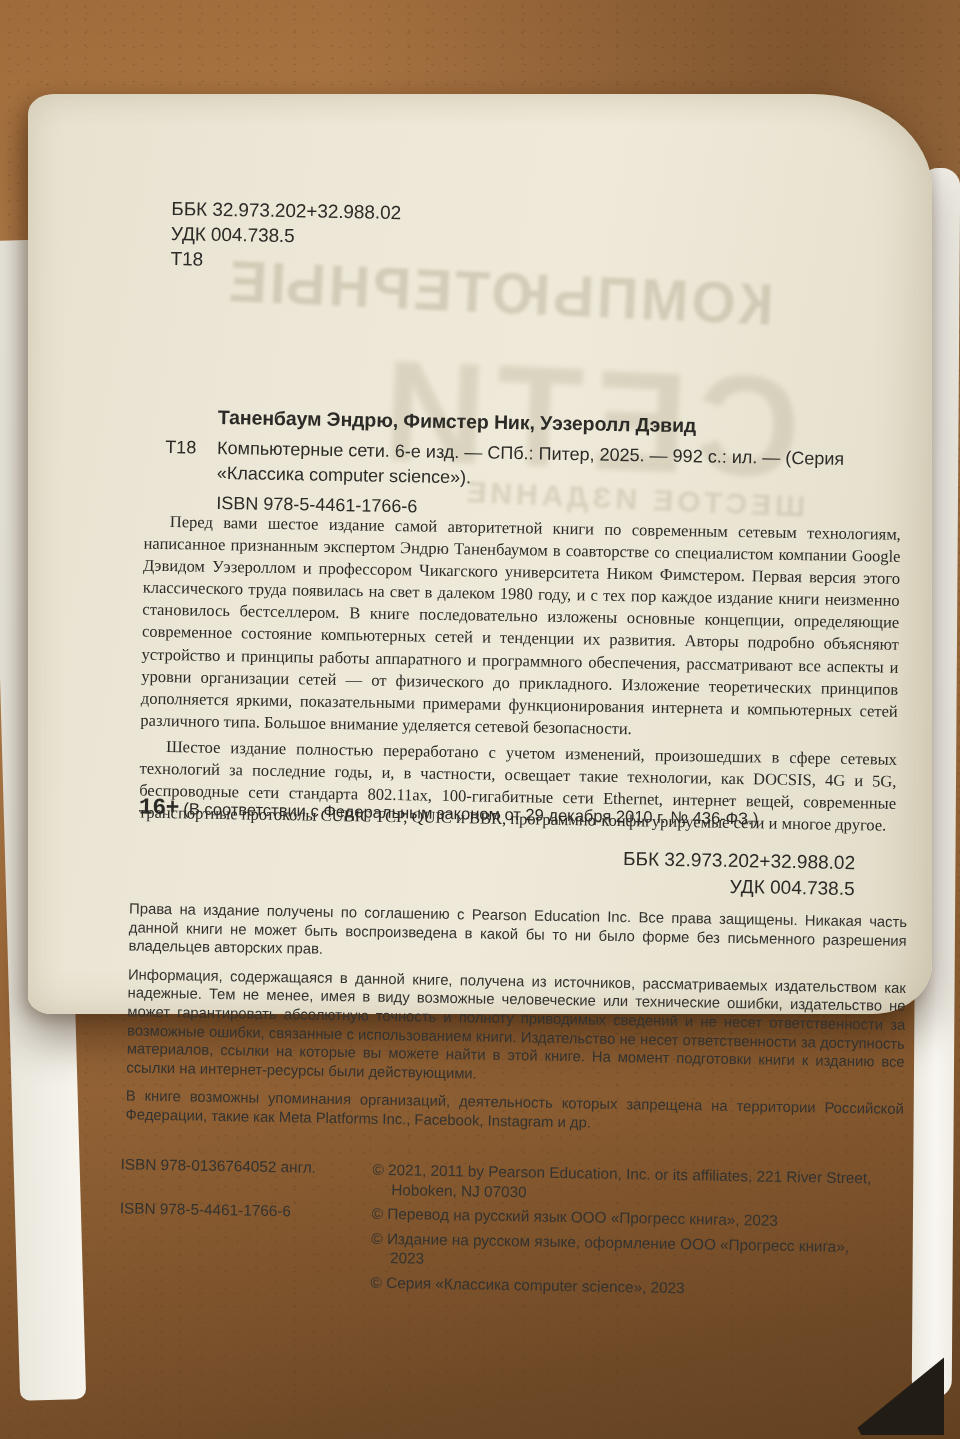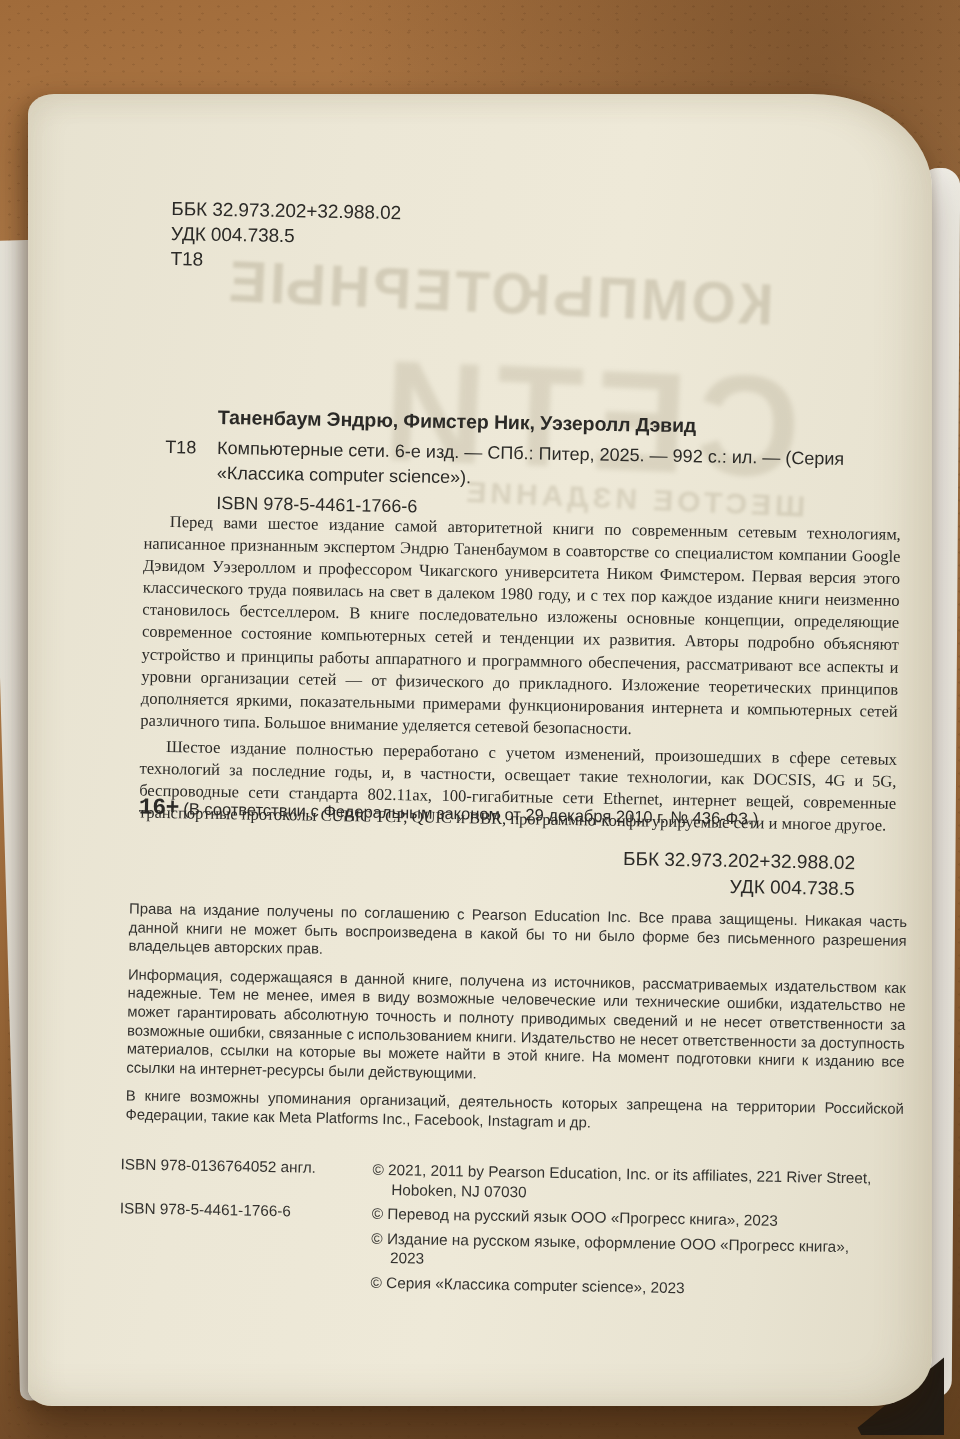--- a/index.html
+++ b/index.html
@@ -27,21 +27,21 @@
     background:linear-gradient(90deg,#eae7dd,#f8f6f0 55%,#efede4);
     border-radius:18px;transform:rotate(.4deg);
   }
   .cover-corner{
     position:absolute;left:852px;top:1345px;width:92px;height:90px;
     background:#211c15;
     clip-path:polygon(6% 92%,100% 14%,100% 100%,10% 100%);
   }
   
   .page{
-    position:absolute;left:28px;top:94px;width:904px;height:1312px;
+    position:absolute;left:28px;top:94px;width:904px;height:920px;
     background:
       linear-gradient(100deg,#e7e2d0 0%,#ece7d6 30%,#eee9d8 55%,#e8e3d1 82%,#e0dac6 100%);
     border-radius:26px 120px 60px 24px / 20px 95px 50px 18px;
     box-shadow:
       0 26px 44px rgba(45,25,8,.45),
       -6px 4px 16px rgba(55,32,12,.28),
       inset -22px -6px 38px rgba(125,105,70,.16),
       inset 14px 6px 26px rgba(125,105,70,.10);
     z-index:2;
   }

